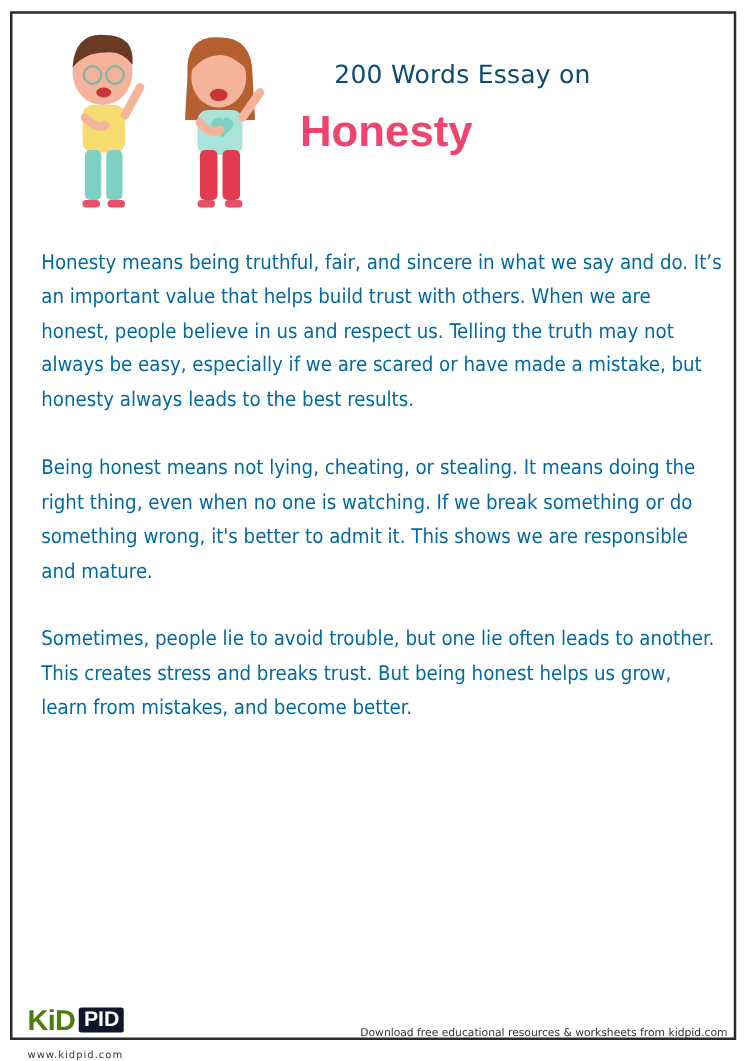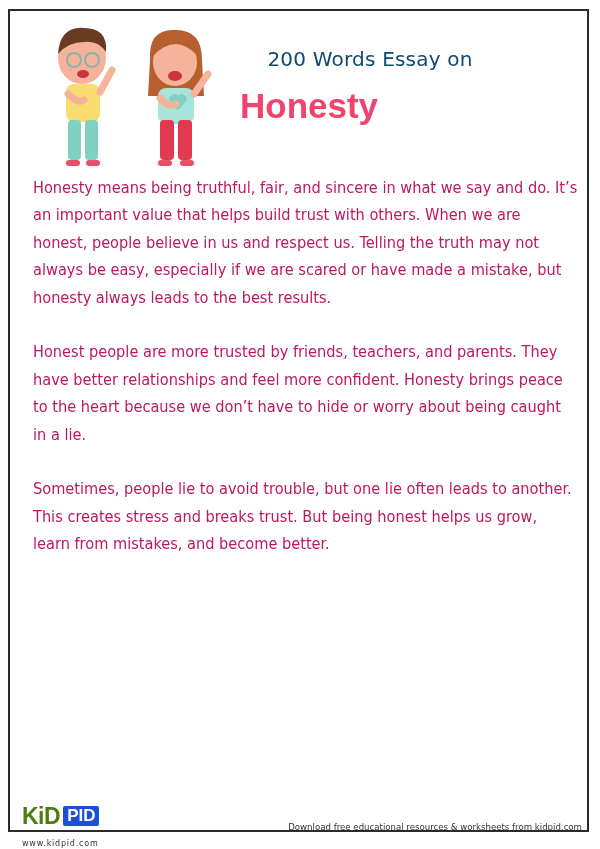--- a/index.html
+++ b/index.html
@@ -11,31 +11,31 @@
     .illustration { position: absolute; left: 40px; top: 20px; width: 180px; height: 160px; }
     .subtitle {
       position: absolute; left: 240px; top: 47px; width: 260px; text-align: center;
       font-family: "DejaVu Sans", sans-serif; font-size: 20px; color: #0c4a6e; letter-spacing: 0.2px;
     }
     .title {
       position: absolute; left: 240px; top: 86px; width: 260px; text-align: left;
       font-family: "Liberation Sans", sans-serif; font-weight: bold; font-size: 35px; color: #f0436d;
     }
     .body-text {
-      position: absolute; left: 33px; top: 174px; width: 545px;
+      position: absolute; left: 33px; top: 196px; width: 545px;
       font-family: "DejaVu Sans Condensed", "DejaVu Sans", sans-serif; font-stretch: condensed;
-      font-size: 16.2px; line-height: 27.4px; color: #be185d;
+      font-size: 16.2px; line-height: 27.4px; color: #0369a1;
     }
     .body-text p { margin: 0 0 27.4px 0; white-space: pre-line; }
     .body-text p.tight { margin-bottom: 0; }
     .logo { position: absolute; left: 22px; top: 805px; width: 90px; }
     .logo-mark { display: flex; align-items: center; height: 22px; }
     .logo-kid { font-family: "Liberation Sans", sans-serif; font-weight: bold; font-size: 23px; color: #4d7c0f; letter-spacing: -0.5px; }
     .logo-pid {
-      margin-left: 3px; background: #1d4ed8; color: #fff; font-family: "Liberation Sans", sans-serif;
+      margin-left: 3px; background: #0f172a; color: #fff; font-family: "Liberation Sans", sans-serif;
       font-weight: bold; font-size: 17px; padding: 0 4px; line-height: 20px; border-radius: 2px;
     }
     .logo-url { font-family: "DejaVu Sans", sans-serif; font-size: 8px; color: #333; margin-top: 12px; letter-spacing: 0.8px; }
     .footer-note {
       position: absolute; right: 18px; top: 822px;
       font-family: "DejaVu Sans", sans-serif; font-size: 8.6px; color: #333;
     }
   </style>
 </head>
 <body>
@@ -69,21 +69,21 @@
   <rect x="138" y="100" width="14" height="40" rx="4" fill="#e23b4f"></rect>
   <rect x="118" y="140" width="14" height="6" rx="3" fill="#e8506a"></rect>
   <rect x="140" y="140" width="14" height="6" rx="3" fill="#e8506a"></rect>
 </svg>
 
 <div class="subtitle">200 Words Essay on</div>
 <div class="title">Honesty</div>
 
 <div class="body-text">
   <p>Honesty means being truthful, fair, and sincere in what we say and do. It’s an important value that helps build trust with others. When we are honest, people believe in us and respect us. Telling the truth may not always be easy, especially if we are scared or have made a mistake, but honesty always leads to the best results.</p>
-  <p>Honest people are more trusted by friends, teachers, and parents. They have better relationships and feel more confident. Honesty brings peace to the heart because we don’t have to hide or worry about being caught in a lie.</p>
+  <p>Being honest means not lying, cheating, or stealing. It means doing the right thing, even when no one is watching. If we break something or do something wrong, it's better to admit it. This shows we are responsible and mature.</p>
   <p class="tight">Sometimes, people lie to avoid trouble, but one lie often leads to another. This creates stress and breaks trust. But being honest helps us grow, learn from mistakes, and become better.</p>
 </div>
 
 <div class="logo">
   <div class="logo-mark">
     <span class="logo-kid">KiD</span>
     <span class="logo-pid">PID</span>
   </div>
   <div class="logo-url">www.kidpid.com</div>
 </div>

